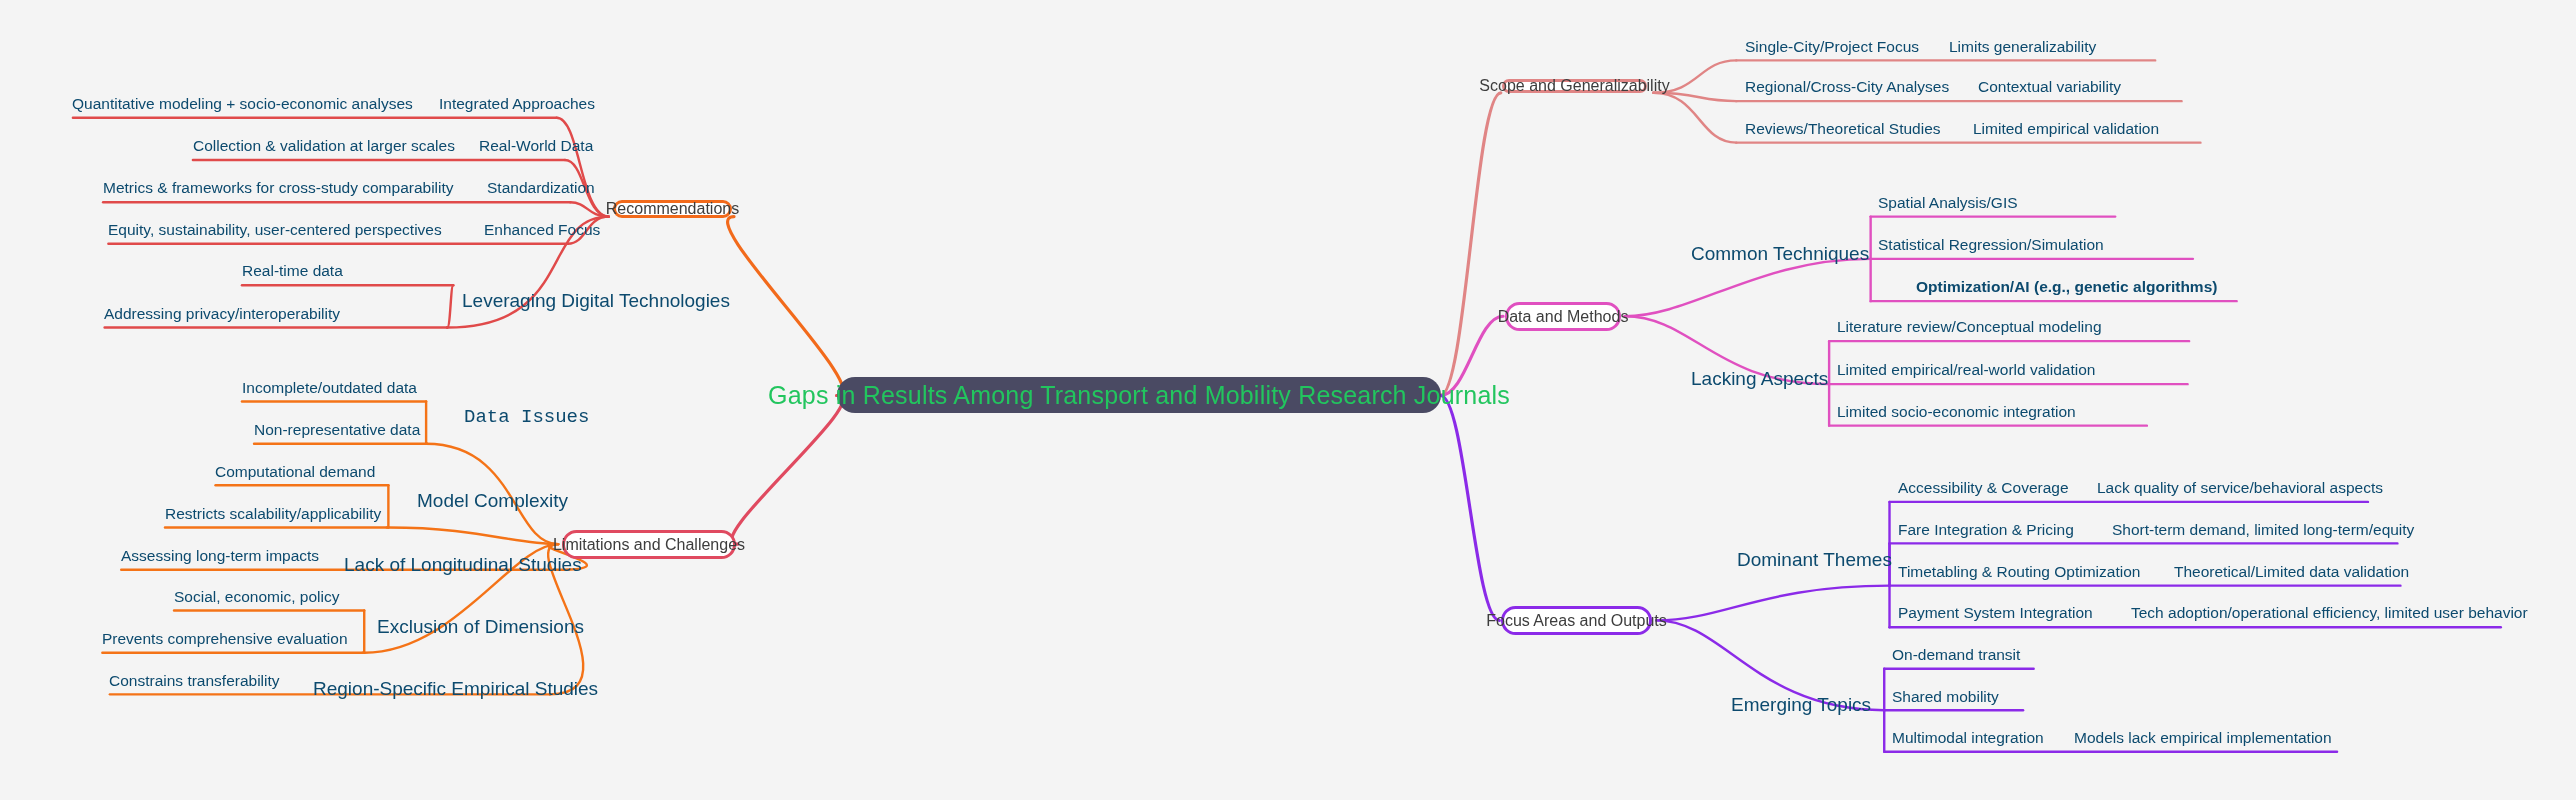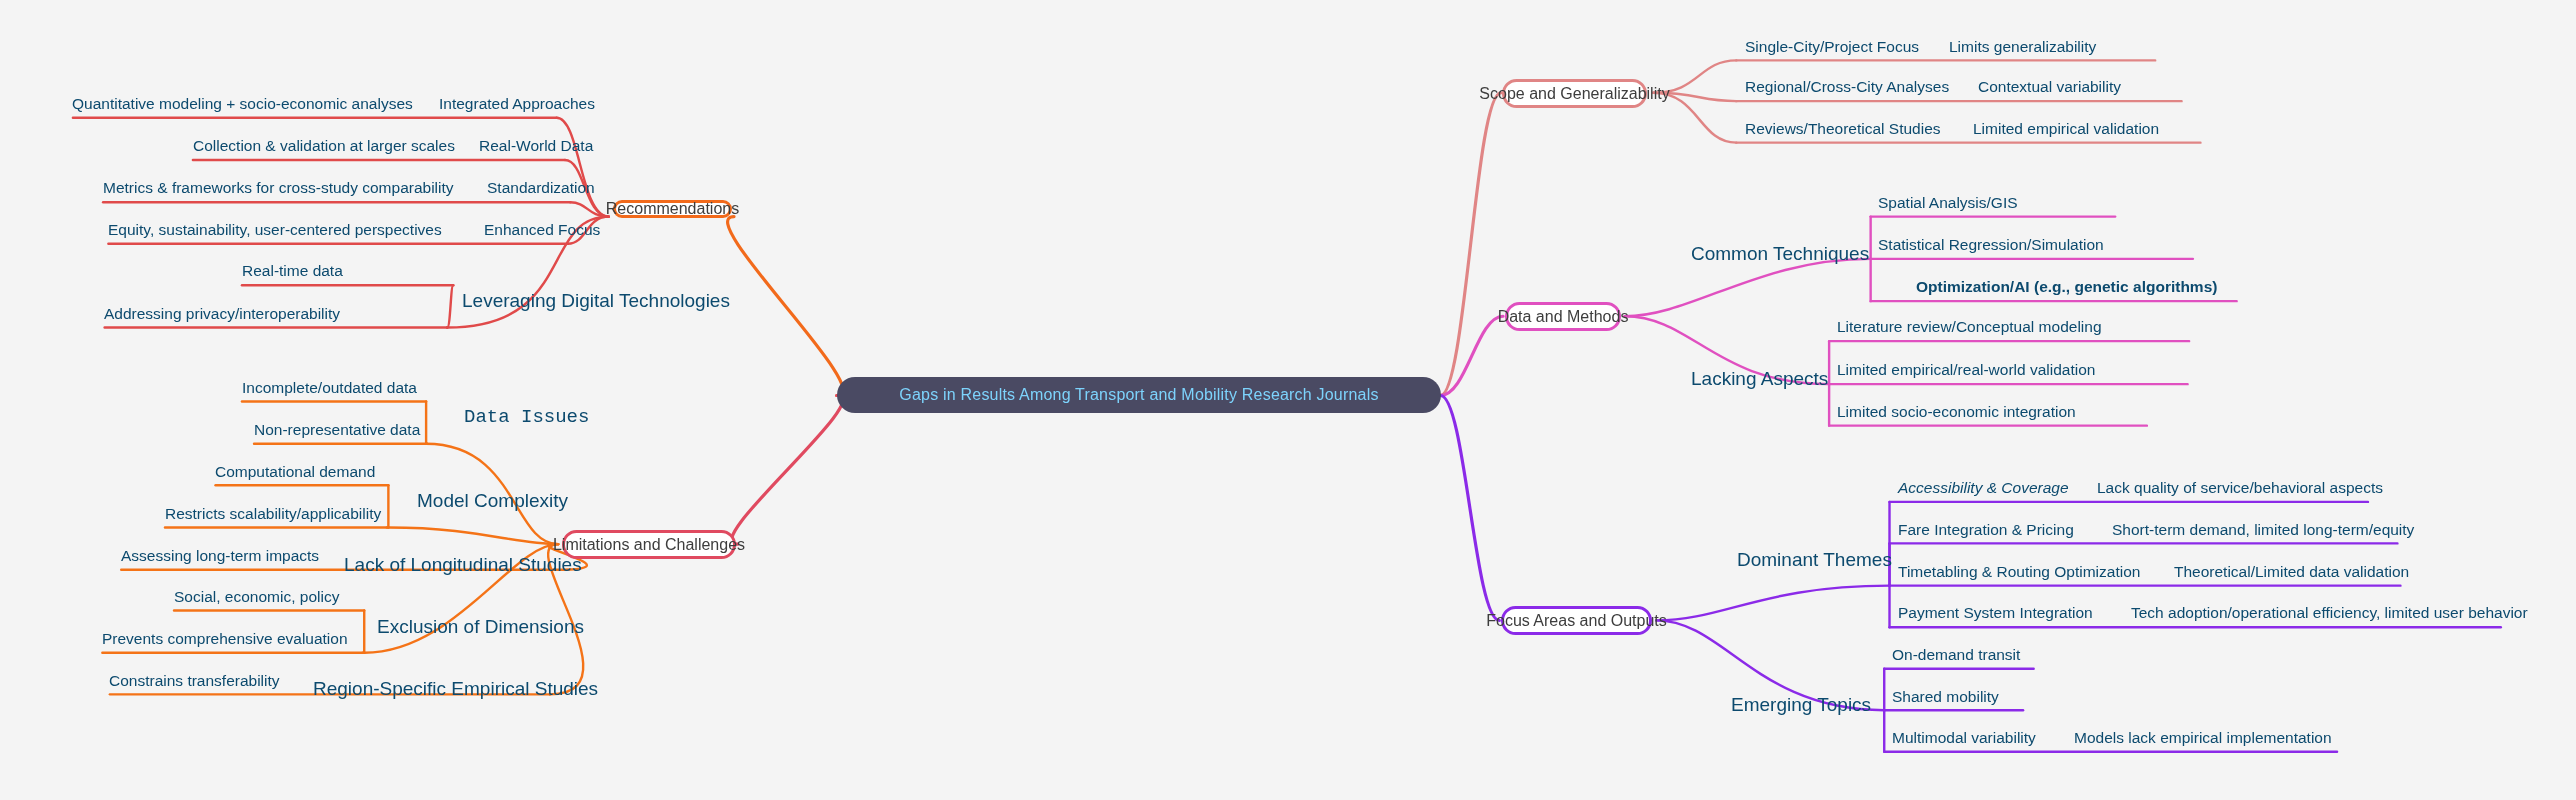--- a/index.html
+++ b/index.html
@@ -9,23 +9,23 @@
     font-family:"Liberation Sans", sans-serif;
     overflow:hidden;
     position:relative;
   }
   #canvas{position:absolute;inset:0;width:2576px;height:800px;}
   svg.links{position:absolute;left:0;top:0;width:2576px;height:800px;pointer-events:none;}
 
   .root-node{
     position:absolute;
     background:#4a4a63;
-    color:#7dd3fc;
+    color:#22c55e;
     border-radius:19.6px;
-    font-size:16px;
+    font-size:25px;
     letter-spacing:0.2px;
     display:flex;align-items:center;justify-content:center;
     white-space:nowrap;
     padding:0 19.6px;
     height:36px;
     box-sizing:border-box;
   }
 
   .branch-node{
     position:absolute;
@@ -131,21 +131,21 @@
         <path d="M 1908 524 C 1941.6 524 1954.4 123 1988 123" stroke="#e08585" stroke-width="4.2" fill="none" stroke-linecap="round"></path>
         <path d="M 1908 524 C 1942.86 524 1956.14 419 1991 419" stroke="#e050c0" stroke-width="4.2" fill="none" stroke-linecap="round"></path>
         <path d="M 1908 524 C 1940.76 524 1953.24 822 1986 822" stroke="#8b2ae8" stroke-width="4.2" fill="none" stroke-linecap="round"></path>
         <path d="M 1108 524 C 1165.12 524 914.88 287 972 287" stroke="#f26a1b" stroke-width="4.2" fill="none" stroke-linecap="round"></path>
         <path d="M 1108 524 C 1163.02 524 921.98 721 977 721" stroke="#e04a60" stroke-width="4.2" fill="none" stroke-linecap="round"></path>
       </g>
   </svg>
 
   <div class="root-node" id="root-node" style="left: 837px; top: 377px; width: 604px; height: 36px;">Gaps in Results Among Transport and Mobility Research Journals</div>
 
-  <div class="branch-node" id="node-scope" style="left: 1502px; top: 79px; width: 145px; height: 29px; border-color: rgb(224, 133, 133);">Scope and Generalizability</div>
+  <div class="branch-node" id="node-scope" style="left: 1502px; top: 79px; width: 145px; height: 14px; border-color: rgb(224, 133, 133);">Scope and Generalizability</div>
   <div class="branch-node" id="node-data-and-methods" style="left: 1505px; top: 302px; width: 116px; height: 29px; border-color: rgb(224, 80, 192);">Data and Methods</div>
   <div class="branch-node" id="node-focus-areas-and-outputs" style="left: 1501px; top: 606px; width: 151px; height: 29px; border-color: rgb(139, 42, 232);">Focus Areas and Outputs</div>
   <div class="branch-node" id="node-recommendations" style="left: 613px; top: 200px; width: 119px; height: 18px; border-color: rgb(242, 106, 27);">Recommendations</div>
   <div class="branch-node" id="node-limitations-and-challenges" style="left: 562px; top: 530px; width: 174px; height: 29px; border-color: rgb(224, 74, 96);">Limitations and Challenges</div>
 
   <div class="lbl sub" id="gl-common_techniques" style="left: 1691px; top: 244px;">Common Techniques</div>
   <div class="lbl sub" id="gl-lacking_aspects" style="left: 1691px; top: 369px;">Lacking Aspects</div>
   <div class="lbl sub" id="gl-dominant_themes" style="left: 1737px; top: 550px;">Dominant Themes</div>
   <div class="lbl sub" id="gl-emerging_topics" style="left: 1731px; top: 695px;">Emerging Topics</div>
   <div class="lbl sub" id="gl-leveraging_digital" style="left: 462px; top: 291px;">Leveraging Digital Technologies</div>
@@ -161,31 +161,31 @@
       <div class="lbl leaf" style="left: 1745px; top: 79px;">Regional/Cross-City Analyses</div>
       <div class="lbl leaf" style="left: 1978px; top: 79px;">Contextual variability</div>
       <div class="lbl leaf" style="left: 1745px; top: 121px;">Reviews/Theoretical Studies</div>
       <div class="lbl leaf" style="left: 1973px; top: 121px;">Limited empirical validation</div>
       <div class="lbl leaf" style="left: 1878px; top: 195px;">Spatial Analysis/GIS</div>
       <div class="lbl leaf" style="left: 1878px; top: 237px;">Statistical Regression/Simulation</div>
       <div class="lbl leaf" style="left: 1916px; top: 279px; font-weight: bold;">Optimization/AI (e.g., genetic algorithms)</div>
       <div class="lbl leaf" style="left: 1837px; top: 319px;">Literature review/Conceptual modeling</div>
       <div class="lbl leaf" style="left: 1837px; top: 362px;">Limited empirical/real-world validation</div>
       <div class="lbl leaf" style="left: 1837px; top: 404px;">Limited socio-economic integration</div>
-      <div class="lbl leaf" style="left: 1898px; top: 480px; font-style: italic;">Accessibility &amp; Coverage</div>
+      <div class="lbl leaf" style="left: 1898px; top: 480px;">Accessibility &amp; Coverage</div>
       <div class="lbl leaf" style="left: 2097px; top: 480px;">Lack quality of service/behavioral aspects</div>
       <div class="lbl leaf" style="left: 1898px; top: 522px;">Fare Integration &amp; Pricing</div>
       <div class="lbl leaf" style="left: 2112px; top: 522px;">Short-term demand, limited long-term/equity</div>
       <div class="lbl leaf" style="left: 1898px; top: 564px;">Timetabling &amp; Routing Optimization</div>
       <div class="lbl leaf" style="left: 2174px; top: 564px;">Theoretical/Limited data validation</div>
       <div class="lbl leaf" style="left: 1898px; top: 605px;">Payment System Integration</div>
       <div class="lbl leaf" style="left: 2131px; top: 605px;">Tech adoption/operational efficiency, limited user behavior</div>
       <div class="lbl leaf" style="left: 1892px; top: 647px;">On-demand transit</div>
       <div class="lbl leaf" style="left: 1892px; top: 689px;">Shared mobility</div>
-      <div class="lbl leaf" style="left: 1892px; top: 730px;">Multimodal variability</div>
+      <div class="lbl leaf" style="left: 1892px; top: 730px;">Multimodal integration</div>
       <div class="lbl leaf" style="left: 2074px; top: 730px;">Models lack empirical implementation</div>
       <div class="lbl leaf" style="left: 72px; top: 96px;">Quantitative modeling + socio-economic analyses</div>
       <div class="lbl leaf" style="left: 439px; top: 96px;">Integrated Approaches</div>
       <div class="lbl leaf" style="left: 193px; top: 138px;">Collection &amp; validation at larger scales</div>
       <div class="lbl leaf" style="left: 479px; top: 138px;">Real-World Data</div>
       <div class="lbl leaf" style="left: 103px; top: 180px;">Metrics &amp; frameworks for cross-study comparability</div>
       <div class="lbl leaf" style="left: 487px; top: 180px;">Standardization</div>
       <div class="lbl leaf" style="left: 108px; top: 222px;">Equity, sustainability, user-centered perspectives</div>
       <div class="lbl leaf" style="left: 484px; top: 222px;">Enhanced Focus</div>
       <div class="lbl leaf" style="left: 242px; top: 263px;">Real-time data</div>

